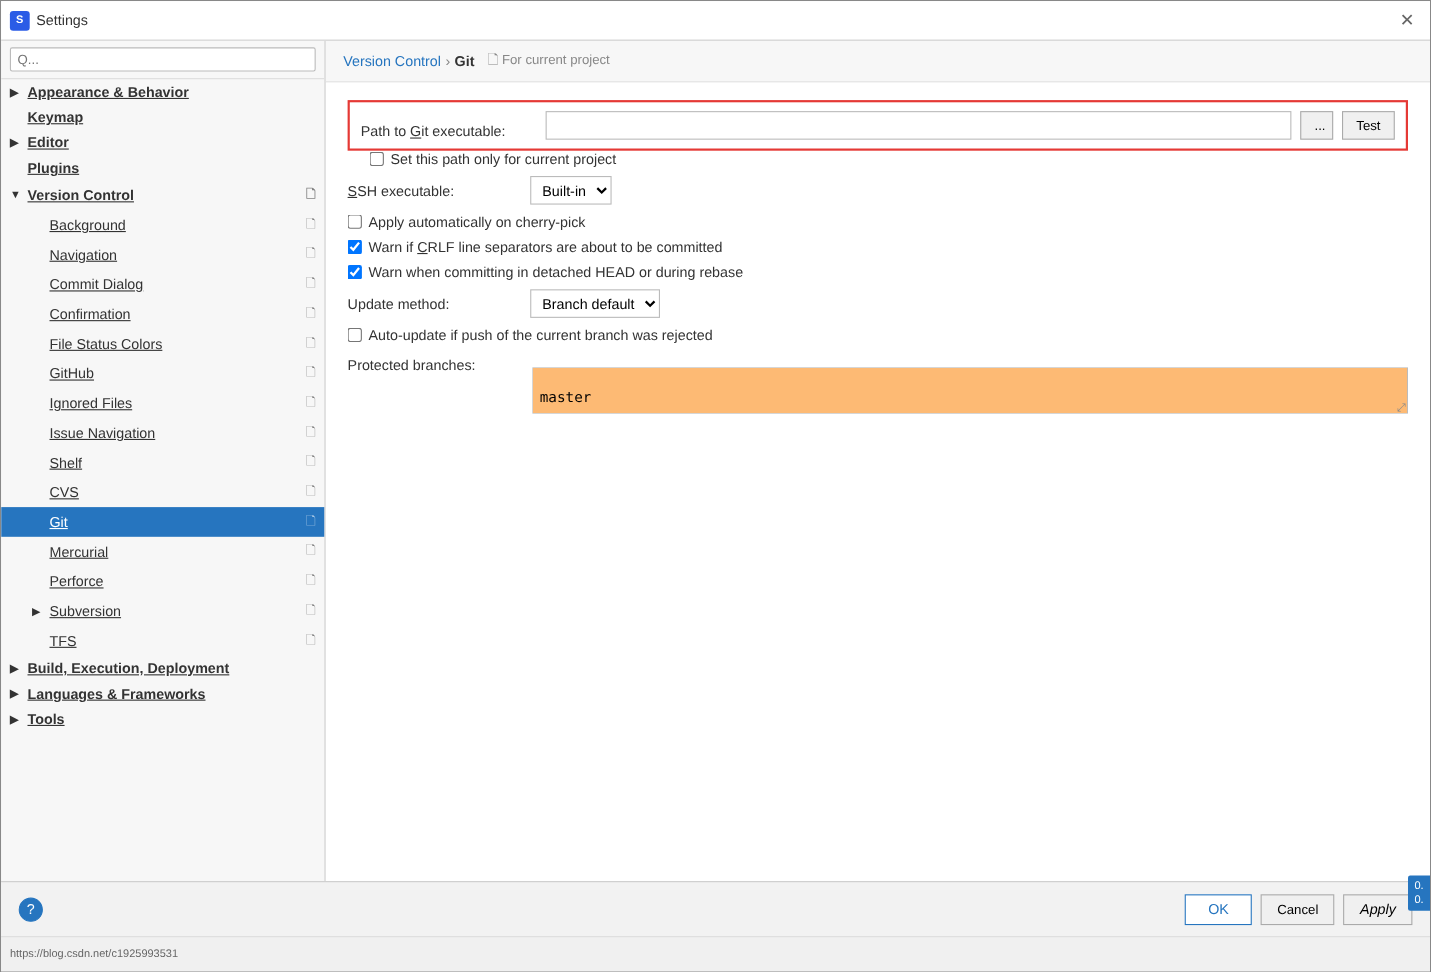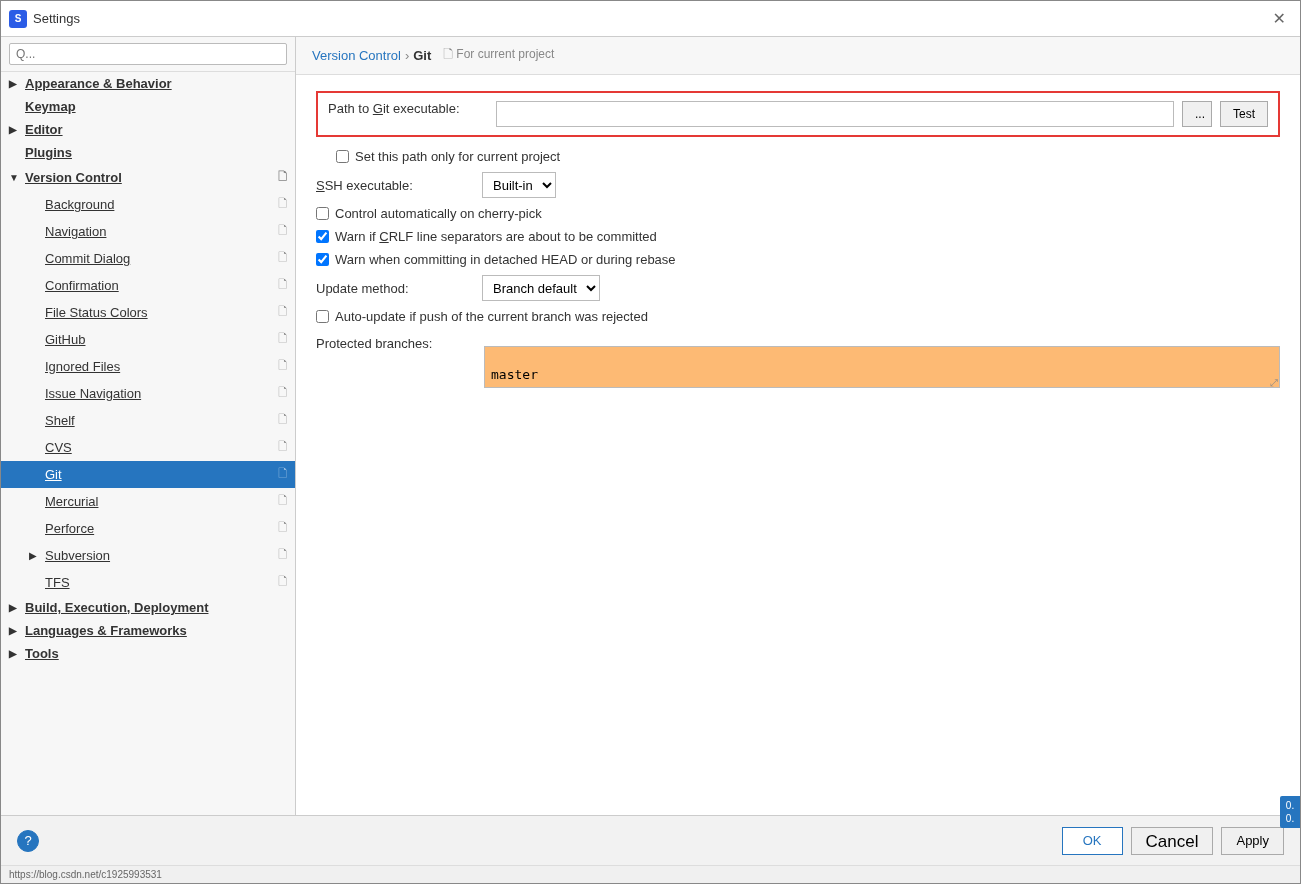--- a/index.html
+++ b/index.html
@@ -143,23 +143,22 @@
       flex: 1;
       padding: 16px 20px;
       overflow-y: auto;
       background: #fff;
     }
 
     
     .highlighted-row {
       border: 2px solid #e53935;
       padding: 8px 10px;
-      margin-bottom: 12px;
-      display: flex;
-      align-items: flex-start;
+      display: flex;
+      align-items: flex-end;
       gap: 8px;
     }
     .row-label {
       font-size: 13px;
       color: #333;
       white-space: nowrap;
       min-width: 160px;
     }
     .row-label u { text-decoration: underline; }
     .text-input {
@@ -284,31 +283,32 @@
       background: #fff;
       color: #2675bf;
       font-size: 13px;
       cursor: pointer;
       height: 28px;
     }
     .btn-cancel {
       padding: 4px 14px;
       border: 1px solid #aaa;
       background: #f0f0f0;
-      font-size: 17px;
+      font-size: 12px;
       cursor: pointer;
       height: 28px;
     }
     .btn-apply {
       padding: 4px 14px;
       border: 1px solid #aaa;
       background: #f0f0f0;
       font-size: 13px;
       cursor: pointer;
       height: 28px;
+      font-style: italic;
     }
 
     
     .overlay-widget {
       position: absolute;
       right: 0;
       bottom: 55px;
       width: 20px;
       background: #2675bf;
       color: white;
@@ -316,21 +316,21 @@
       padding: 4px 2px;
       writing-mode: horizontal-tb;
       display: flex;
       flex-direction: column;
       align-items: center;
       gap: 2px;
       border-radius: 2px 0 0 2px;
     }
     
     .url-bar {
-      height: 18px;
+      height: 32px;
       background: #f0f0f0;
       border-top: 1px solid #ddd;
       display: flex;
       align-items: center;
       padding: 0 8px;
       font-size: 10px;
       color: #666;
       flex-shrink: 0;
     }
   </style>
@@ -499,21 +499,21 @@
             <u>S</u>SH executable:
           </span>
           <select class="dropdown">
             <option>Built-in</option>
             <option>Native</option>
           </select>
         </div>
 
         <div class="checkbox-row">
           <input type="checkbox" id="cherryPick" style="">
-          <label for="cherryPick">Control automatically on cherry-pick</label>
+          <label for="cherryPick">Apply automatically on cherry-pick</label>
         </div>
 
         <div class="checkbox-row">
           <input type="checkbox" id="warnCrlf" checked="" style="">
           <label for="warnCrlf">Warn if <u>C</u>RLF line separators are about to be committed</label>
         </div>
 
         <div class="checkbox-row">
           <input type="checkbox" id="warnDetached" checked="" style="">
           <label for="warnDetached">Warn when committing in detached HEAD or during rebase</label>

